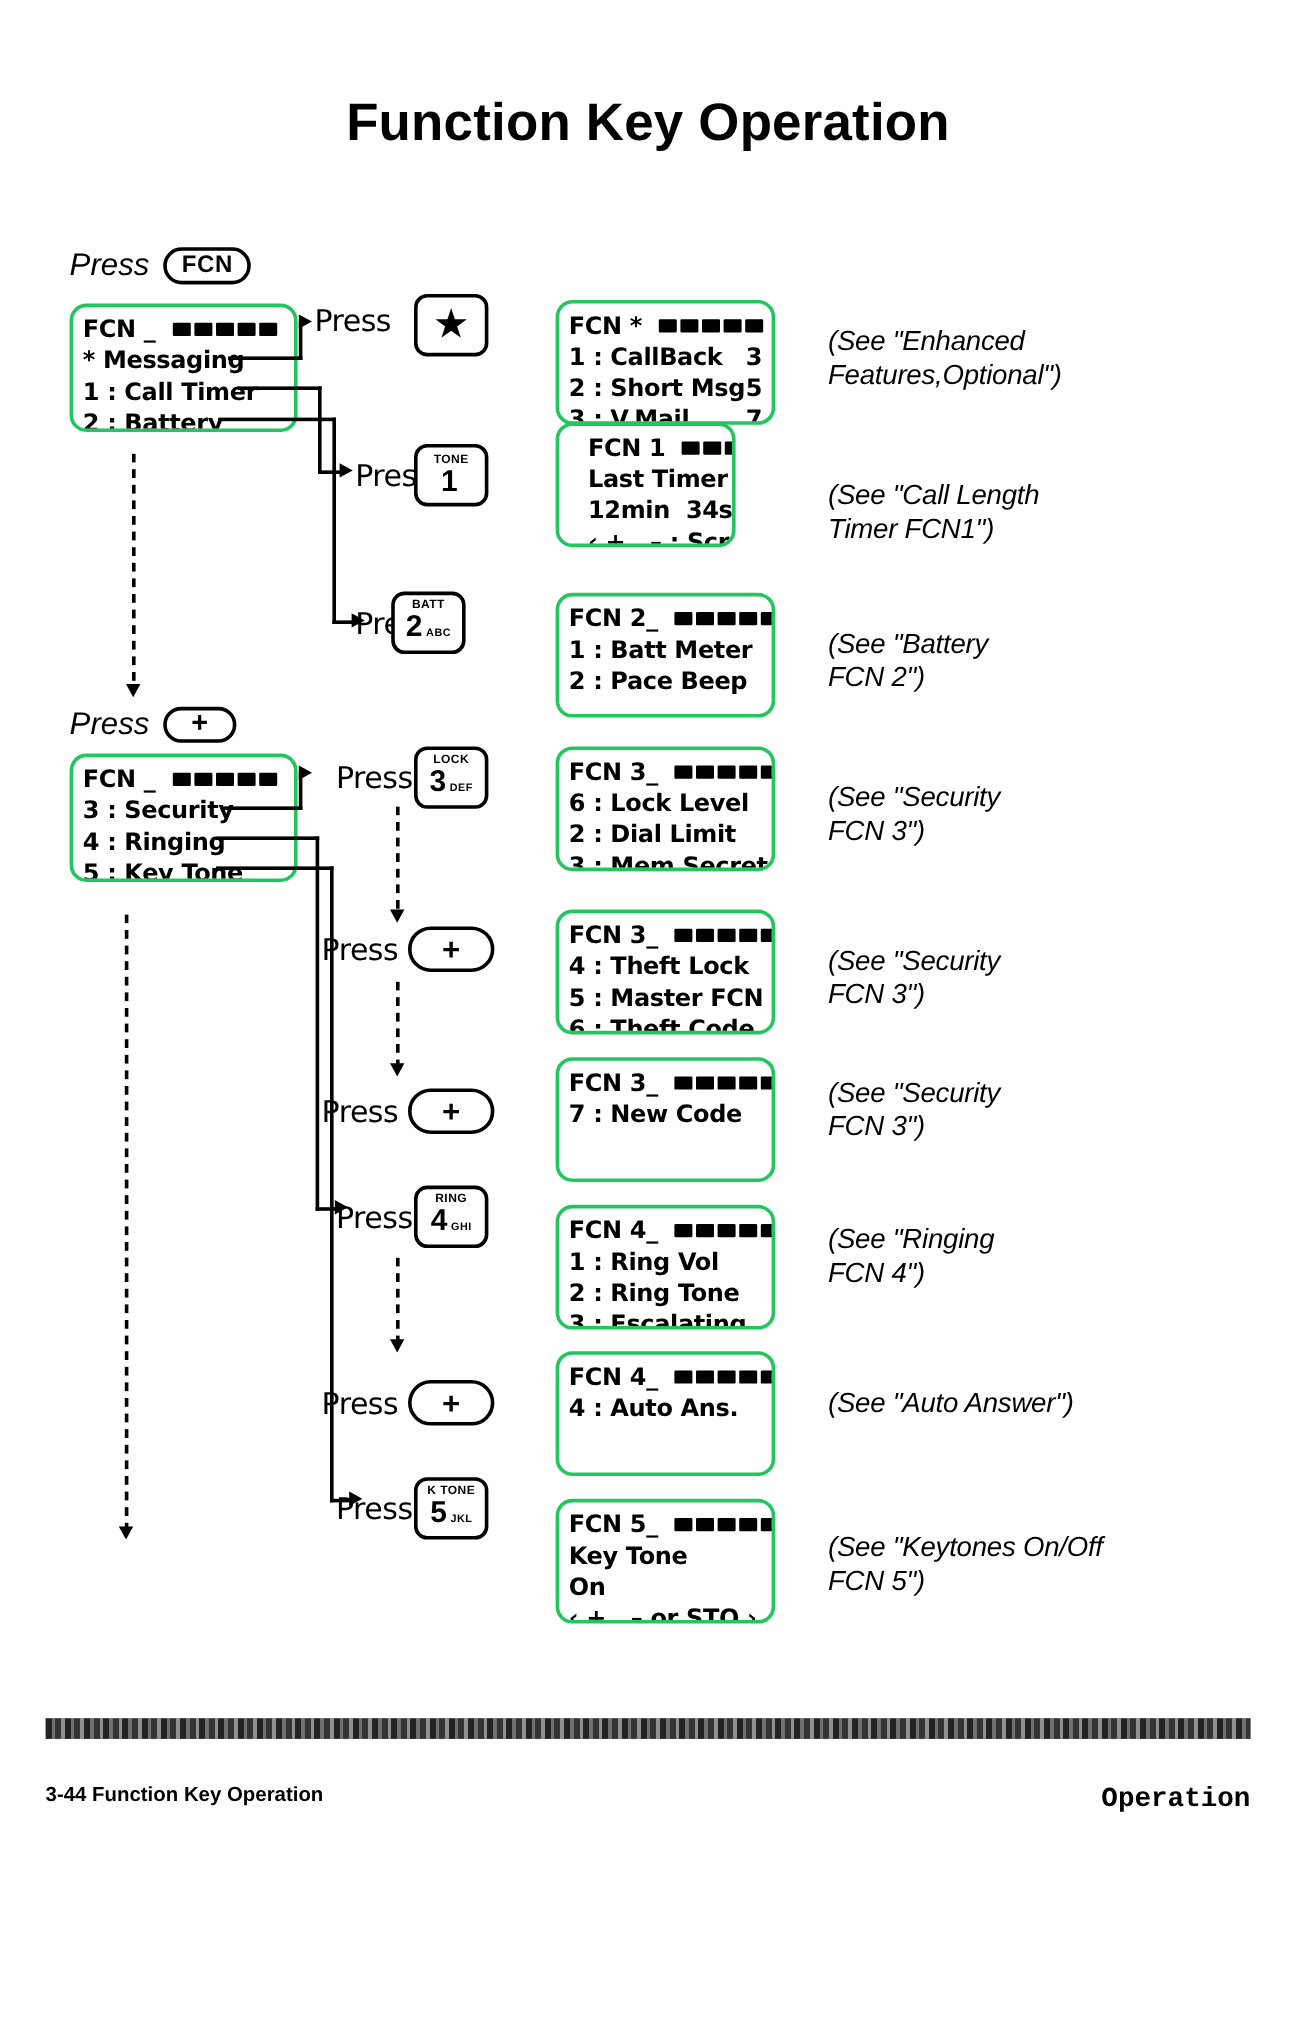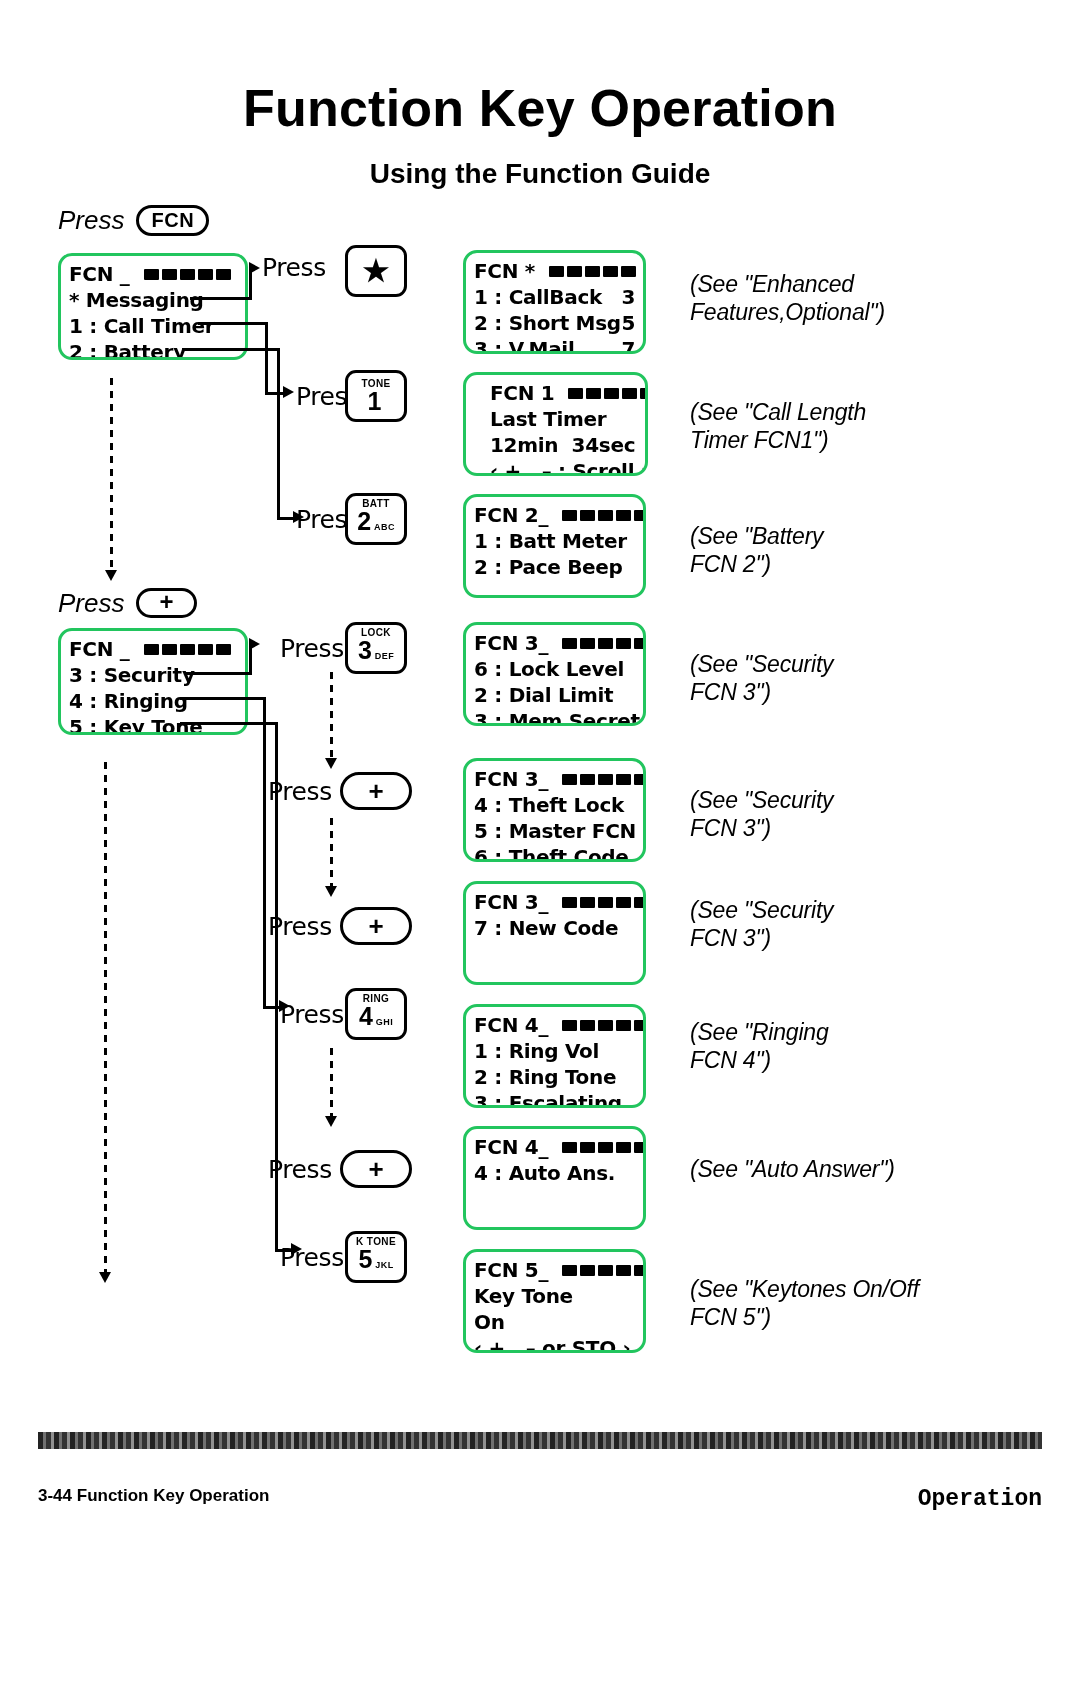--- a/index.html
+++ b/index.html
@@ -10,21 +10,21 @@
     color:#000;
     position:relative;
     overflow:hidden;
   }
   .page{position:absolute;inset:0;}
 
   
   .title{
     position:absolute;left:0;right:0;top:78px;
     text-align:center;
-    font-size:52px;font-weight:bold;
+    font-size:44px;font-weight:bold;
     letter-spacing:.2px;
   }
   .subtitle{
     position:absolute;left:0;right:0;top:158px;
     text-align:center;
     font-size:28px;font-weight:bold;
   }
 
   
   .press-italic{
@@ -168,21 +168,20 @@
     position:absolute;right:38px;top:1486px;
     font-size:23px;font-weight:bold;font-family:Liberation Mono, monospace;
   }
 </style>
 </head>
 <body>
 
 <div class="page">
 
   <div class="title">Function Key Operation</div>
-  <div class="subtitle">Using the Function Guide</div>
 
   <div class="press-italic" style="left:58px;top:205px;">
     <span>Press</span><span class="pill">FCN</span>
   </div>
 
   <div class="lcd" style="left:58px;top:253px;width:190px;height:107px;">
     <div class="hdr">
       <span class="lbl">FCN _</span>
       <span class="bars">
           <i></i>
@@ -222,21 +221,21 @@
   <div class="press-lbl" style="left:296px;top:382px;">Press</div>
   <div class="key" style="left:345px;top:370px;">
     <span class="top">TONE</span>
     <span class="main">
       <span class="num">1</span>
       <span class="sub"></span>
     </span>
   </div>
 
   <div class="press-lbl" style="left:296px;top:505px;">Press</div>
-  <div class="key" style="left:345px;top:493px;">
+  <div class="key" style="left:326px;top:493px;">
     <span class="top">BATT</span>
     <span class="main">
       <span class="num">2</span>
       <span class="sub">ABC</span>
     </span>
   </div>
 
   <div class="press-italic" style="left:58px;top:588px;">
     <span>Press</span><span class="pill plus">+</span>
   </div>
@@ -336,21 +335,21 @@
           <i></i>
         </span>
     </div>
     <div class="row rowsp"><span>1 : CallBack</span><span>3</span></div>
     <div class="row rowsp"><span>2 : Short Msg</span><span>5</span></div>
     <div class="row rowsp"><span>3 : V.Mail</span><span>7</span></div>
   </div>
   <div class="note" style="left:690px;top:270px;">(See "Enhanced
 Features,Optional")</div>
 
-  <div class="lcd" style="left:463px;top:372px;width:185px;height:104px;padding-left:24px;">
+  <div class="lcd" style="left:463px;top:352px;width:150px;height:104px;padding-left:24px;">
     <div class="hdr">
       <span class="lbl">FCN 1</span>
       <span class="bars">
           <i></i>
           <i></i>
           <i></i>
           <i></i>
           <i></i>
         </span>
     </div>

